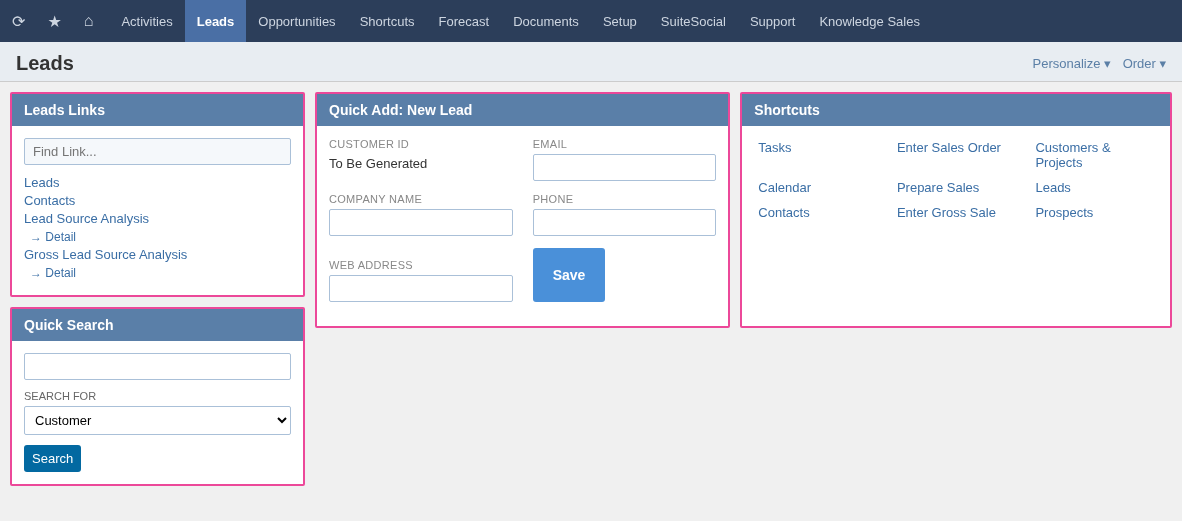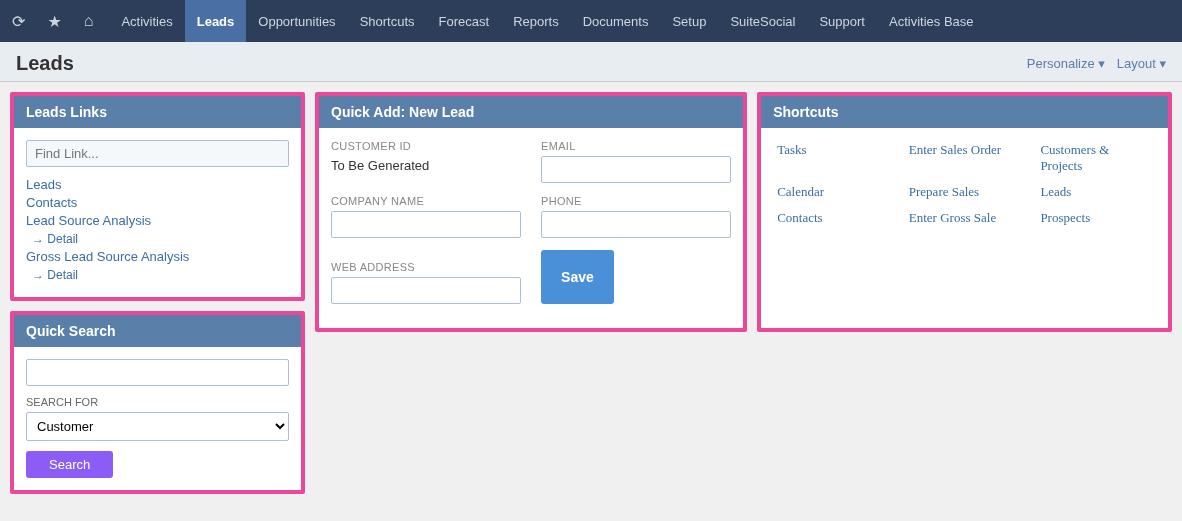--- a/index.html
+++ b/index.html
@@ -97,21 +97,21 @@
     .right-col {
       flex: 1;
       display: flex;
       flex-direction: row;
       gap: 10px;
     }
 
     
     .panel {
       background: #fff;
-      border: 4px solid #ec4899;
+      border: 2px solid #ec4899;
       border-radius: 2px;
     }
     .panel-header {
       background: #5a7fa8;
       color: #fff;
       font-weight: bold;
       font-size: 14px;
       padding: 8px 12px;
     }
     .panel-body {
@@ -164,24 +164,24 @@
     .search-select {
       width: 100%;
       padding: 5px 6px;
       border: 1px solid #aac0d8;
       border-radius: 2px;
       font-size: 13px;
       margin-bottom: 10px;
       background: #fff;
     }
     .search-btn {
-      background: #8b5cf6;
+      background: #0369a1;
       color: #fff;
       border: none;
-      padding: 6px 23px;
+      padding: 6px 8px;
       border-radius: 3px;
       font-size: 13px;
       cursor: pointer;
     }
 
     
     .form-row {
       display: flex;
       gap: 20px;
       margin-bottom: 12px;
@@ -219,21 +219,20 @@
       cursor: pointer;
       font-weight: bold;
     }
 
     
     .shortcuts-grid {
       display: grid;
       grid-template-columns: 1fr 1fr 1fr;
       gap: 10px 20px;
       padding: 14px 16px;
-      font-family: Liberation Serif, serif;
     }
     .shortcut-link {
       color: #3a6ea5;
       text-decoration: none;
       font-size: 13px;
     }
   </style>
 </head>
 <body>
 
@@ -242,34 +241,33 @@
     <span class="nav-icon">⟳</span>
     <span class="nav-icon">★</span>
     <span class="nav-icon">⌂</span>
   </div>
   <div class="nav-items">
     <a class="nav-item">Activities</a>
     <a class="nav-item active">Leads</a>
     <a class="nav-item">Opportunities</a>
     <a class="nav-item">Shortcuts</a>
     <a class="nav-item">Forecast</a>
-    <a class="nav-item">Reports</a>
     <a class="nav-item">Documents</a>
     <a class="nav-item">Setup</a>
     <a class="nav-item">SuiteSocial</a>
     <a class="nav-item">Support</a>
-    <a class="nav-item">Activities Base</a>
+    <a class="nav-item">Knowledge Sales</a>
   </div>
 </nav>
 
 <div class="page-header">
   <h1>Leads</h1>
   <div class="header-actions">
     <button class="header-action-btn">Personalize ▾</button>
-    <button class="header-action-btn">Layout ▾</button>
+    <button class="header-action-btn">Order ▾</button>
   </div>
 </div>
 
 <div class="main-content">
 
   <div class="left-col">
 
     <div class="panel">
       <div class="panel-header">Leads Links</div>
       <div class="panel-body">

